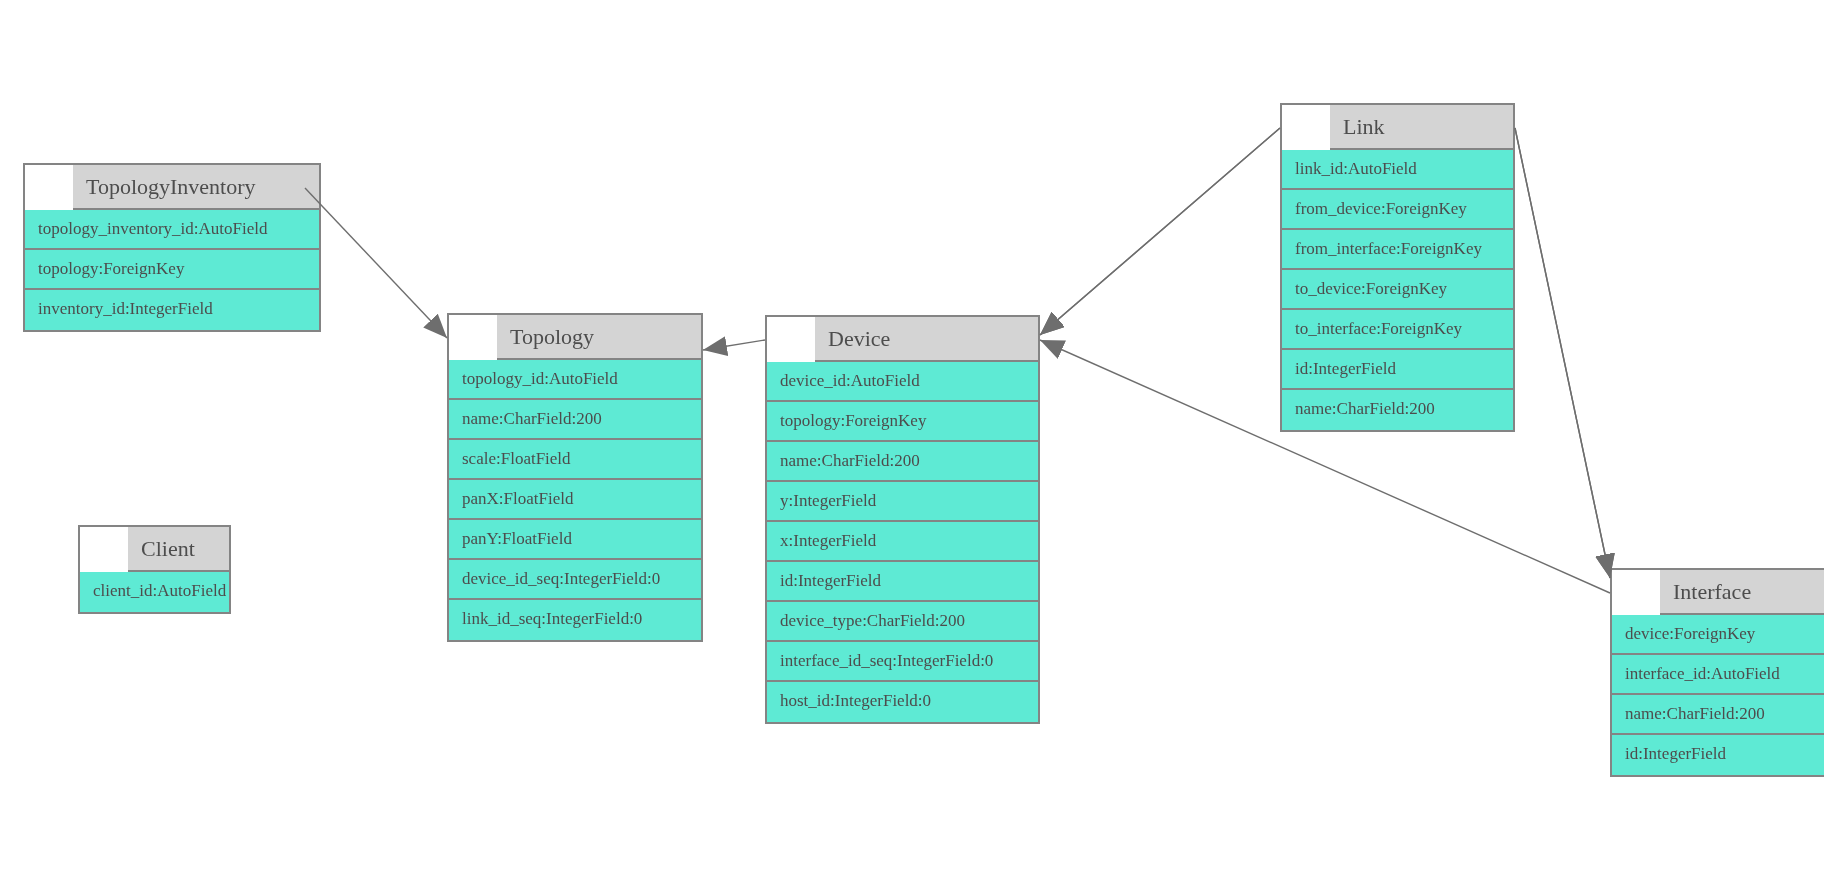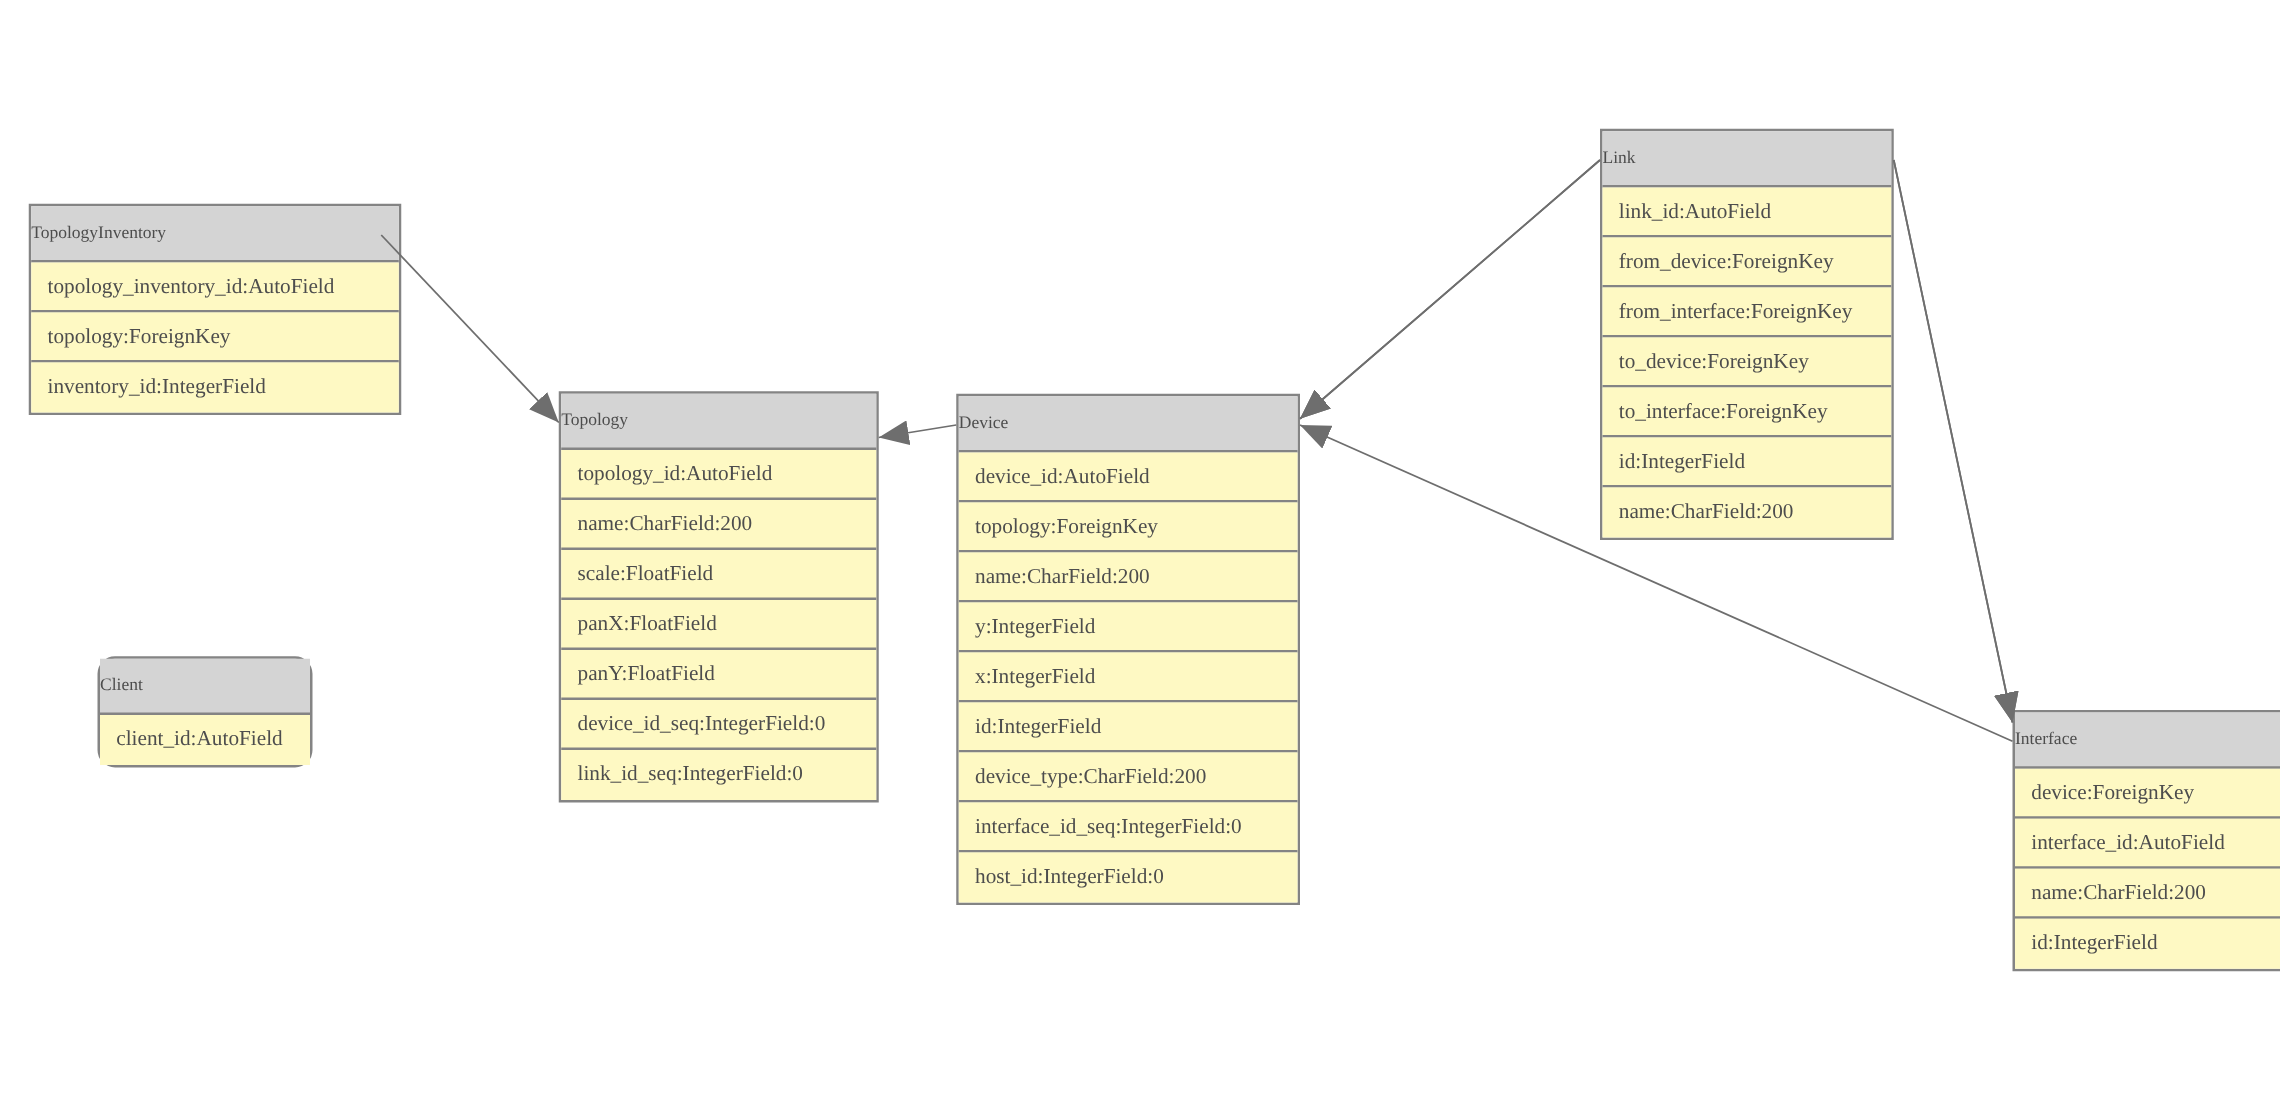--- a/index.html
+++ b/index.html
@@ -23,27 +23,29 @@
     position: absolute;
     border: 2px solid #848484;
     background: #ffffff;
     z-index: 1;
   }
   .entity-header {
     background: #d4d4d4;
     border-bottom: 2px solid #848484;
     height: 45px;
     line-height: 43px;
-    font-size: 14px;
+    padding-left: 13px;
+    font-size: 22px;
     color: #4d4d4d;
     white-space: nowrap;
     overflow: hidden;
+    margin-left: 48px;
   }
   .entity-row {
-    background: #fef9c3;
+    background: #5eead4;
     border-bottom: 2px solid #848484;
     height: 40px;
     line-height: 38px;
     padding-left: 13px;
     font-size: 17px;
     color: #4d4d4d;
     white-space: nowrap;
     overflow: hidden;
   }
   .entity-row:last-child {
@@ -81,21 +83,21 @@
       <div class="entity" style="left: 447px; top: 313px; width: 256px;">
         <div class="entity-header">Topology</div>
         <div class="entity-row">topology_id:AutoField</div>
         <div class="entity-row">name:CharField:200</div>
         <div class="entity-row">scale:FloatField</div>
         <div class="entity-row">panX:FloatField</div>
         <div class="entity-row">panY:FloatField</div>
         <div class="entity-row">device_id_seq:IntegerField:0</div>
         <div class="entity-row">link_id_seq:IntegerField:0</div>
       </div>
-      <div class="entity" style="left: 78px; top: 525px; width: 172px; border-radius: 14px;">
+      <div class="entity" style="left: 78px; top: 525px; width: 153px;">
         <div class="entity-header">Client</div>
         <div class="entity-row">client_id:AutoField</div>
       </div>
       <div class="entity" style="left: 765px; top: 315px; width: 275px;">
         <div class="entity-header">Device</div>
         <div class="entity-row">device_id:AutoField</div>
         <div class="entity-row">topology:ForeignKey</div>
         <div class="entity-row">name:CharField:200</div>
         <div class="entity-row">y:IntegerField</div>
         <div class="entity-row">x:IntegerField</div>

